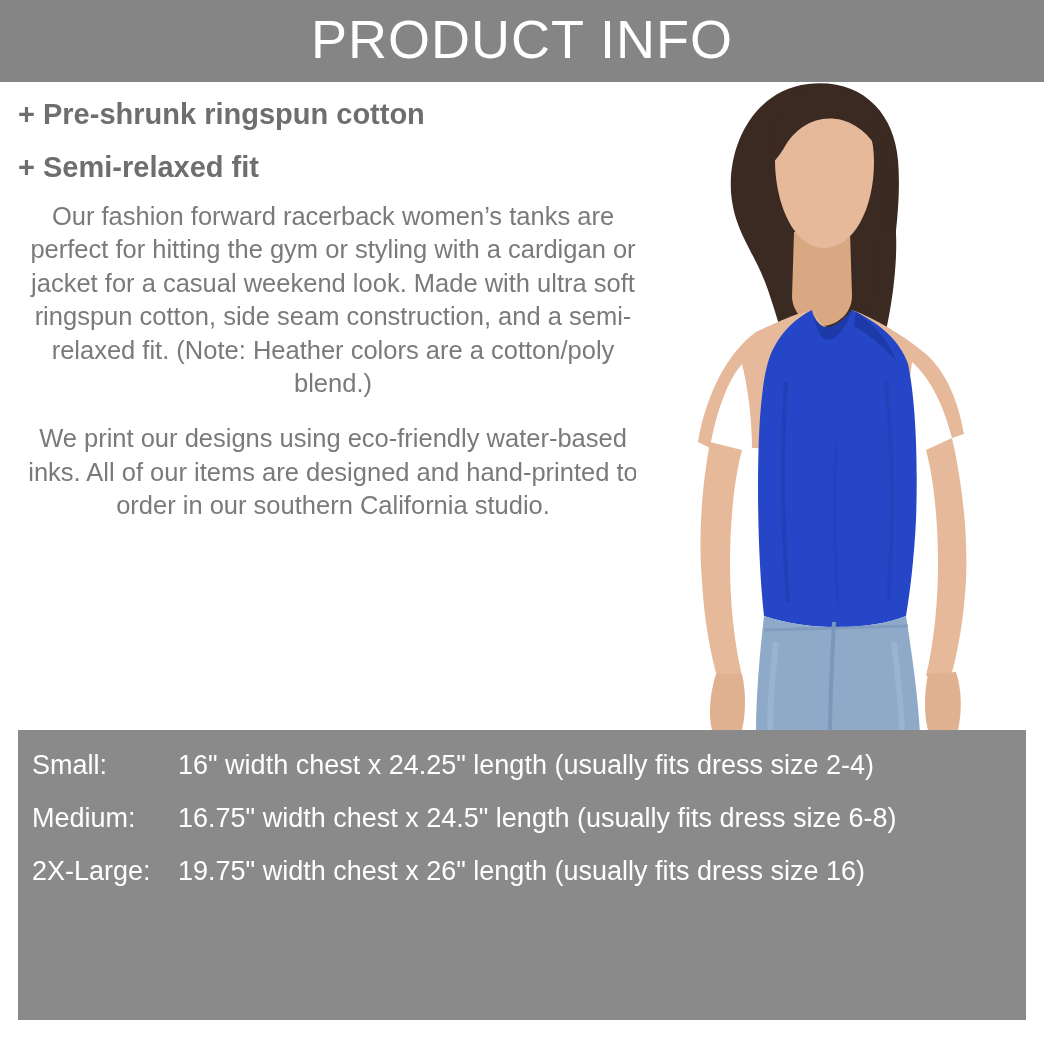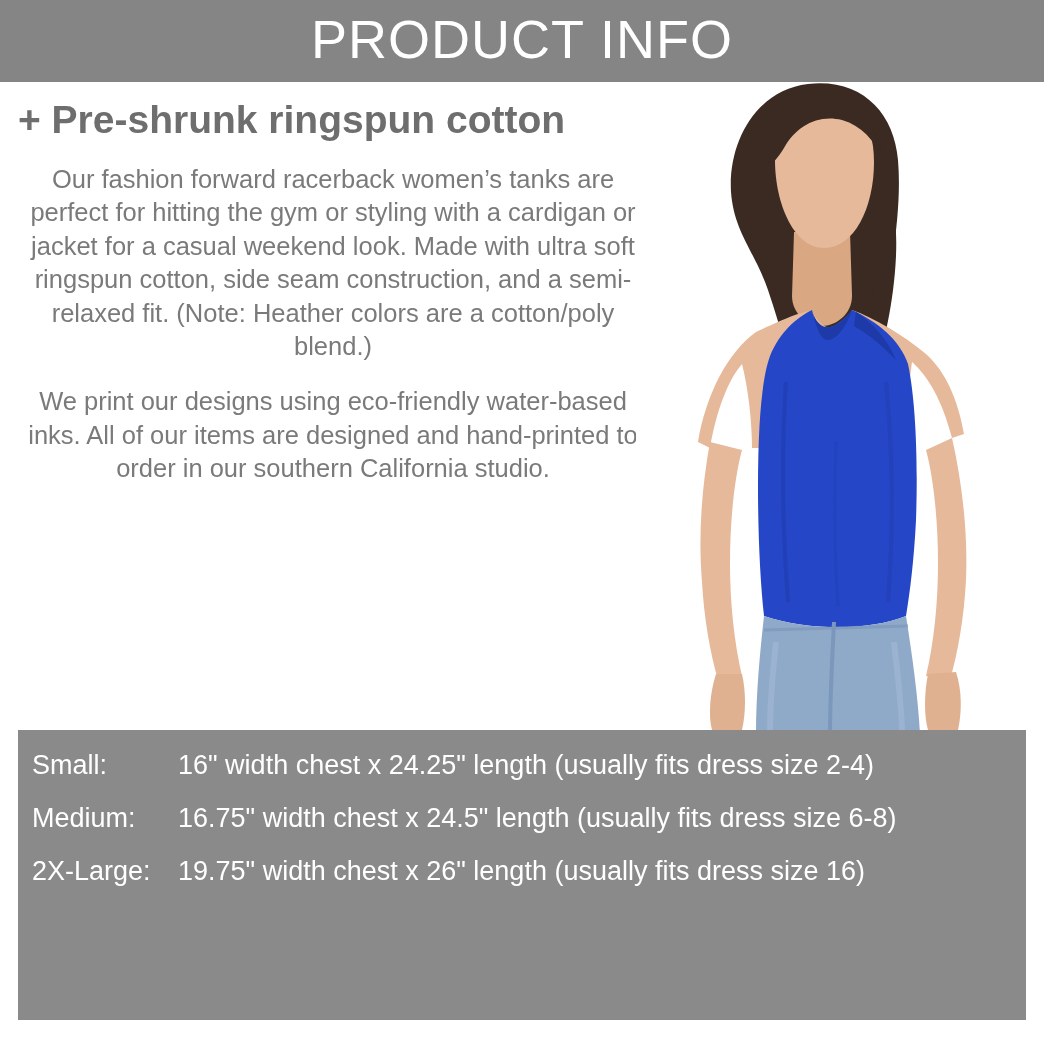--- a/index.html
+++ b/index.html
@@ -63,21 +63,21 @@
 
   
   .left-col {
     position: absolute;
     top: 96px;
     left: 18px;
     width: 630px;
   }
   .bullet {
     color: #6e6e6e;
-    font-size: 39px;
+    font-size: 29px;
     font-weight: bold;
     line-height: 1.0;
     margin: 0 0 24px 0;
     white-space: nowrap;
   }
   .bullet:first-child { margin-top: 4px; }
   .bullet.third { margin-bottom: 18px; }
 
   .para {
     color: #7a7a7a;
@@ -130,20 +130,21 @@
 </head>
 <body>
 
 <div class="banner-wrap">
   <div class="banner-bar"></div>
   <div class="banner-title">PRODUCT INFO</div>
 </div>
 
 <div class="left-col">
   <p class="bullet">+ Pre-shrunk ringspun cotton</p>
+  <p class="bullet third">+ Semi-relaxed fit</p>
   <p class="para">Our fashion forward racerback women’s tanks are perfect for hitting the gym or styling with a cardigan or jacket for a casual weekend look. Made with ultra soft ringspun cotton, side seam construction, and a semi-relaxed fit. (Note: Heather colors are a cotton/poly blend.)</p>
   <p class="para second">We print our designs using eco-friendly water-based inks. All of our items are designed and hand-printed to order in our southern California studio.</p>
 </div>
 
 <div class="photo">
   <svg width="408" height="652" viewBox="0 0 408 652" xmlns="http://www.w3.org/2000/svg">
     <rect x="0" y="0" width="408" height="652" fill="#ffffff"></rect>
 
     <path d="M95 110 C92 60 120 8 172 2 C225 -4 258 30 262 78 C266 126 256 180 248 230 C242 272 236 320 240 360 C222 352 196 350 176 356 C160 300 146 250 132 208 C118 168 98 150 95 110 Z" fill="#3a2a22"></path>
 

